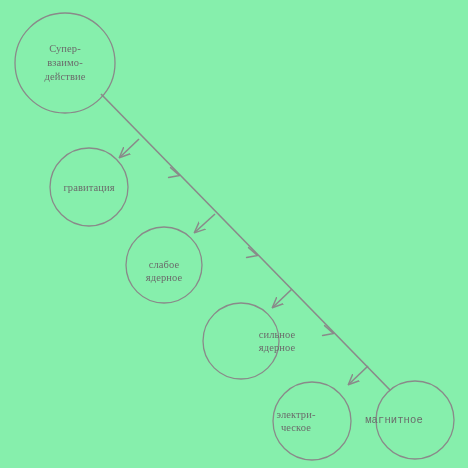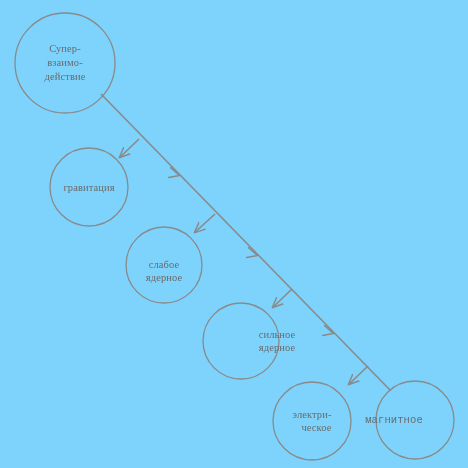--- a/index.html
+++ b/index.html
@@ -40,21 +40,21 @@
     letter-spacing: 0.1px;
   }
   .node-label.root-label {
     font-size: 10.5px;
     line-height: 14px;
   }
 </style>
 </head>
 <body>
 
-<div id="diagram-root" style="background: #7dd3fc;">
+<div id="diagram-root" style="background: #86efac;">
 
   <svg id="diagram-svg" viewBox="0 0 468 468" xmlns="http://www.w3.org/2000/svg">
     <defs>
       <marker id="arrowhead" viewBox="0 0 10 10" refX="9.2" refY="5" markerWidth="7" markerHeight="7" orient="auto-start-reverse">
         <path d="M 0 0.8 L 9.6 5 L 0 9.2" fill="none" stroke="#8a8a8a" stroke-width="1.3" stroke-linecap="round" stroke-linejoin="round"></path>
       </marker>
       <marker id="arrowhead-mid" viewBox="0 0 10 10" refX="5" refY="5" markerWidth="7" markerHeight="7" orient="auto-start-reverse">
         <path d="M 0 0.8 L 9.6 5 L 0 9.2" fill="none" stroke="#8a8a8a" stroke-width="1.3" stroke-linecap="round" stroke-linejoin="round"></path>
       </marker>
     </defs>
@@ -95,18 +95,18 @@
 действие</div>
 
   <div class="node-label" style="left: 89px; top: 187px; color: rgb(107, 107, 107); text-align: center;">гравитация</div>
 
   <div class="node-label" style="left: 164px; top: 271px; color: rgb(107, 107, 107);">слабое
 ядерное</div>
 
   <div class="node-label" style="left: 241px; top: 341px; color: rgb(107, 107, 107); margin-left: 36px;">сильное
 ядерное</div>
 
-  <div class="node-label" style="left: 312px; top: 421px; color: rgb(107, 107, 107); text-align: right;">электри-
+  <div class="node-label" style="left: 296px; top: 421px; color: rgb(107, 107, 107);">электри-
 ческое</div>
 
   <div class="node-label" style="left: 394px; top: 420px; color: rgb(107, 107, 107); font-family: Liberation Mono, monospace;">магнитное</div>
 
 </div>
 
 </body></html>

